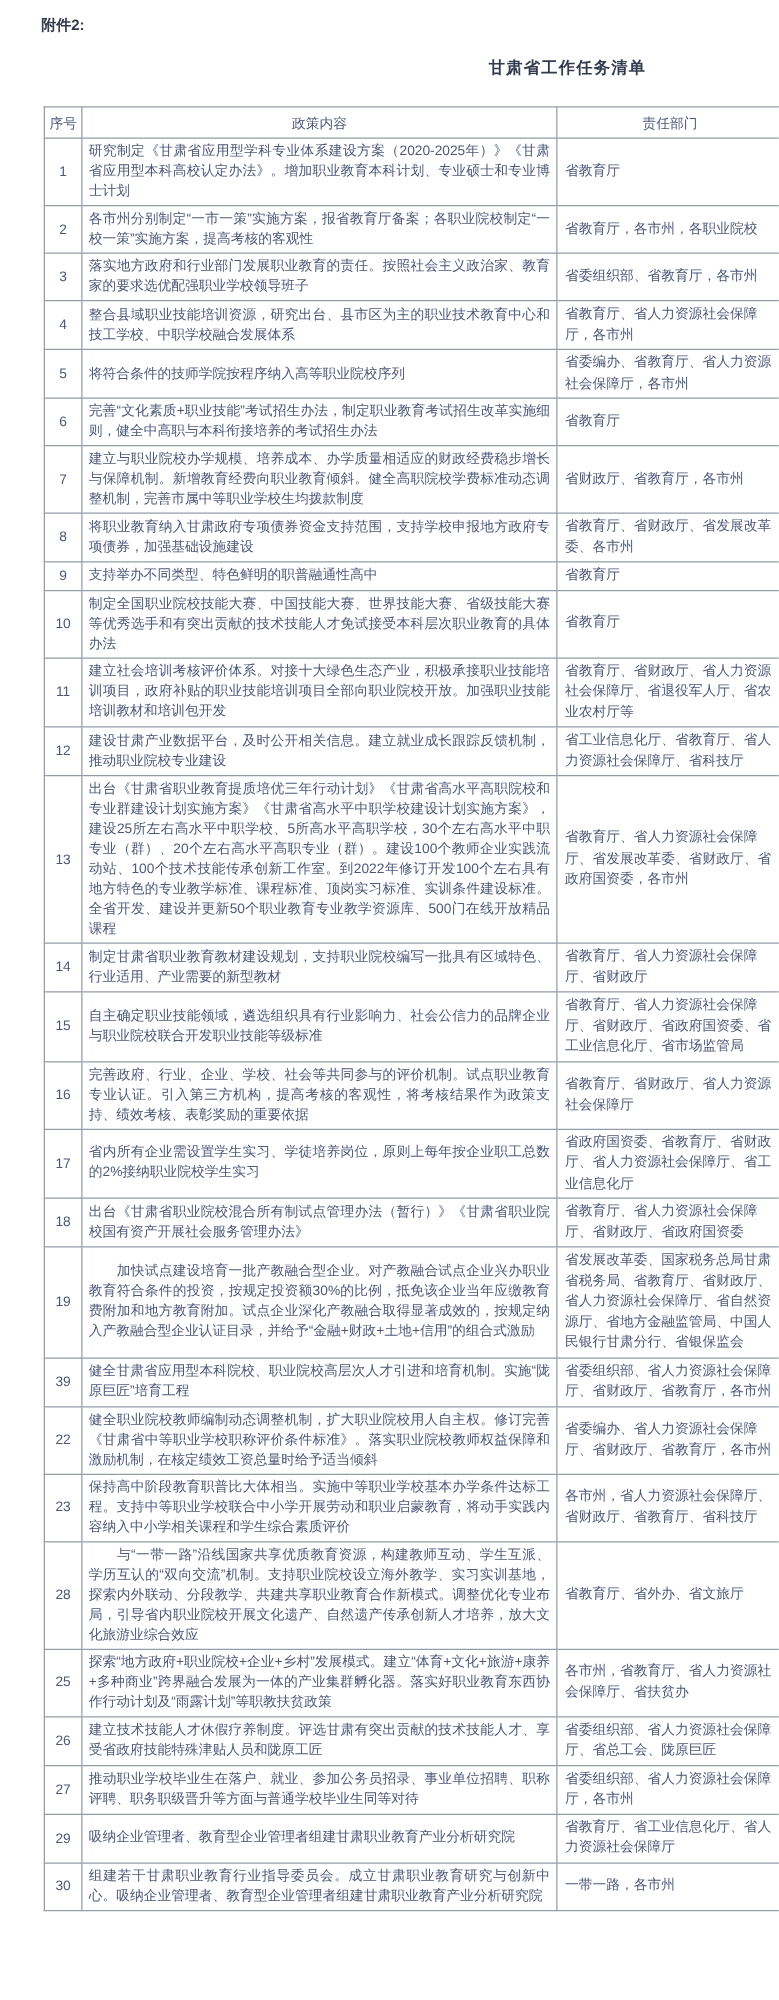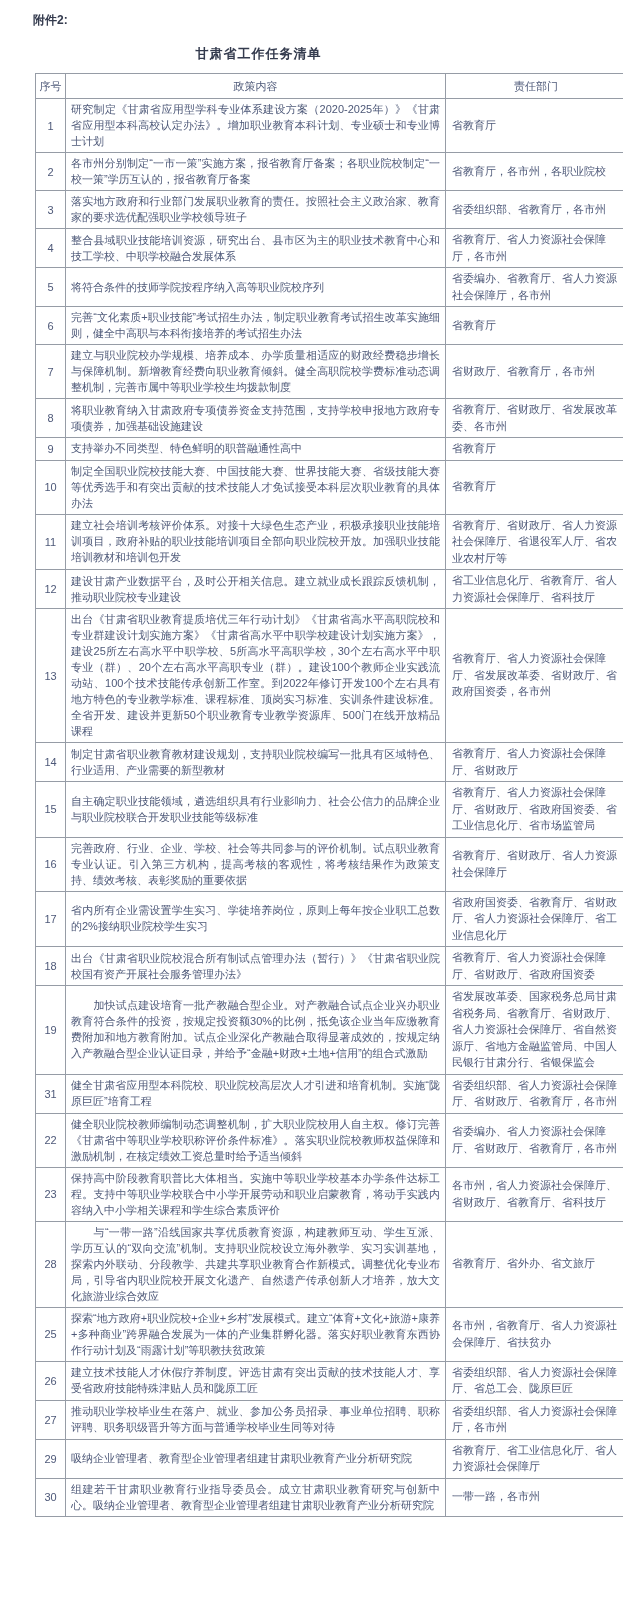--- a/index.html
+++ b/index.html
@@ -13,26 +13,26 @@
     overflow: hidden;
   }
   .page { width: 517px; height: 1600px; padding-top: 12px; }
   .attachment-label {
     margin-left: 33px;
     font-size: 12px;
     font-weight: bold;
     color: #343b4e;
   }
   .doc-title {
-    text-align: center;
+    text-align: right;
     font-size: 13px;
     font-weight: bold;
     color: #343b4e;
     margin-top: 16px;
-    margin-bottom: 10px;
+    margin-bottom: 22px;
     letter-spacing: 1px;
   }
   table.task-table {
     margin-left: 35px;
     width: 591px;
     border-collapse: collapse;
     table-layout: fixed;
   }
   table.task-table th, table.task-table td {
     border: 1px solid #969ca6;
@@ -87,21 +87,21 @@
       </tr>
     </thead>
     <tbody id="table-body">
         <tr>
           <td class="c-no">1</td>
           <td class="c-content">研究制定《甘肃省应用型学科专业体系建设方案（2020-2025年）》《甘肃省应用型本科高校认定办法》。增加职业教育本科计划、专业硕士和专业博士计划</td>
           <td class="c-dept">省教育厅</td>
         </tr>
         <tr>
           <td class="c-no">2</td>
-          <td class="c-content">各市州分别制定“一市一策”实施方案，报省教育厅备案；各职业院校制定“一校一策”学历互认的，报省教育厅备案</td>
+          <td class="c-content">各市州分别制定“一市一策”实施方案，报省教育厅备案；各职业院校制定“一校一策”实施方案，提高考核的客观性</td>
           <td class="c-dept">省教育厅，各市州，各职业院校</td>
         </tr>
         <tr>
           <td class="c-no">3</td>
           <td class="c-content">落实地方政府和行业部门发展职业教育的责任。按照社会主义政治家、教育家的要求选优配强职业学校领导班子</td>
           <td class="c-dept">省委组织部、省教育厅，各市州</td>
         </tr>
         <tr>
           <td class="c-no">4</td>
           <td class="c-content">整合县域职业技能培训资源，研究出台、县市区为主的职业技术教育中心和技工学校、中职学校融合发展体系</td>
@@ -176,21 +176,21 @@
           <td class="c-no">18</td>
           <td class="c-content">出台《甘肃省职业院校混合所有制试点管理办法（暂行）》《甘肃省职业院校国有资产开展社会服务管理办法》</td>
           <td class="c-dept">省教育厅、省人力资源社会保障厅、省财政厅、省政府国资委</td>
         </tr>
         <tr>
           <td class="c-no">19</td>
           <td class="c-content">　　加快试点建设培育一批产教融合型企业。对产教融合试点企业兴办职业教育符合条件的投资，按规定投资额30%的比例，抵免该企业当年应缴教育费附加和地方教育附加。试点企业深化产教融合取得显著成效的，按规定纳入产教融合型企业认证目录，并给予“金融+财政+土地+信用”的组合式激励</td>
           <td class="c-dept">省发展改革委、国家税务总局甘肃省税务局、省教育厅、省财政厅、省人力资源社会保障厅、省自然资源厅、省地方金融监管局、中国人民银行甘肃分行、省银保监会</td>
         </tr>
         <tr>
-          <td class="c-no">31</td>
+          <td class="c-no">39</td>
           <td class="c-content">健全甘肃省应用型本科院校、职业院校高层次人才引进和培育机制。实施“陇原巨匠”培育工程</td>
           <td class="c-dept">省委组织部、省人力资源社会保障厅、省财政厅、省教育厅，各市州</td>
         </tr>
         <tr>
           <td class="c-no">22</td>
           <td class="c-content">健全职业院校教师编制动态调整机制，扩大职业院校用人自主权。修订完善《甘肃省中等职业学校职称评价条件标准》。落实职业院校教师权益保障和激励机制，在核定绩效工资总量时给予适当倾斜</td>
           <td class="c-dept">省委编办、省人力资源社会保障厅、省财政厅、省教育厅，各市州</td>
         </tr>
         <tr>
           <td class="c-no">23</td>

